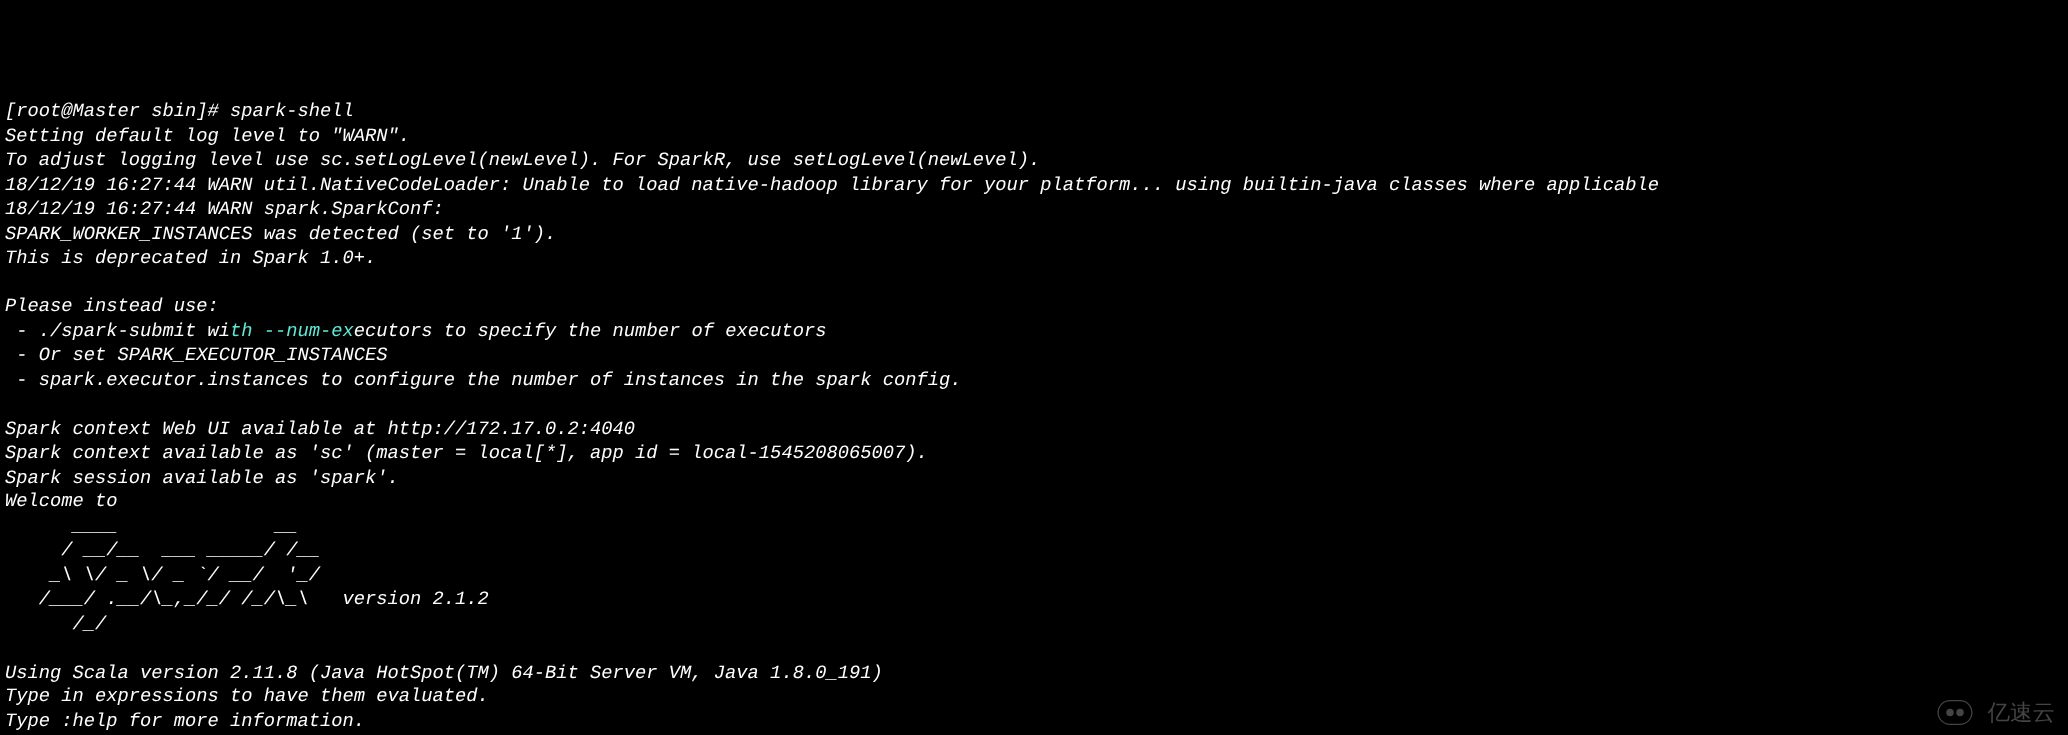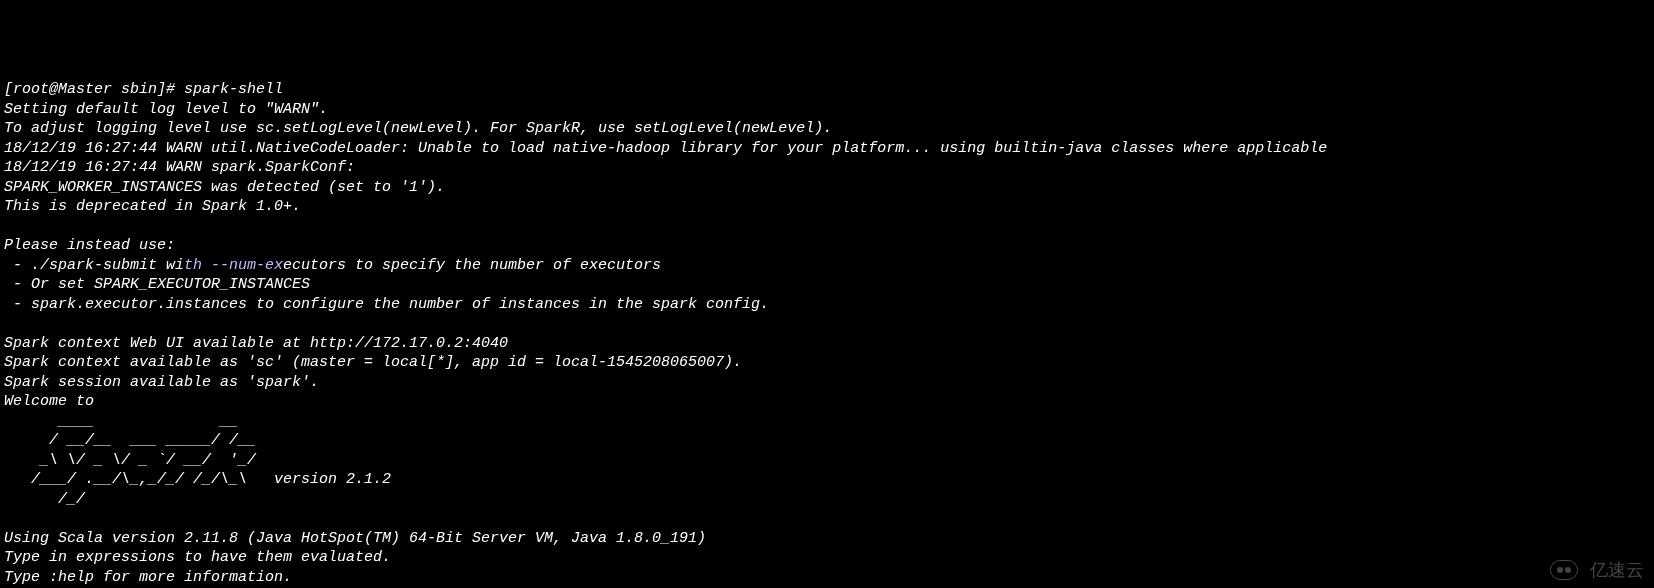--- a/index.html
+++ b/index.html
@@ -19,21 +19,21 @@
       width: 1654px;
       height: 588px;
       overflow: hidden;
     }
     .line {
       display: block;
       min-height: 1.3em;
       font-style: italic;
     }
     .hl {
-      color: #c4b5fd;
+      color: #5eead4;
     }
     .watermark {
       position: absolute;
       bottom: 6px;
       right: 10px;
       color: #888;
       font-family: Arial, sans-serif;
       font-size: 18px;
       opacity: 0.5;
       display: flex;

